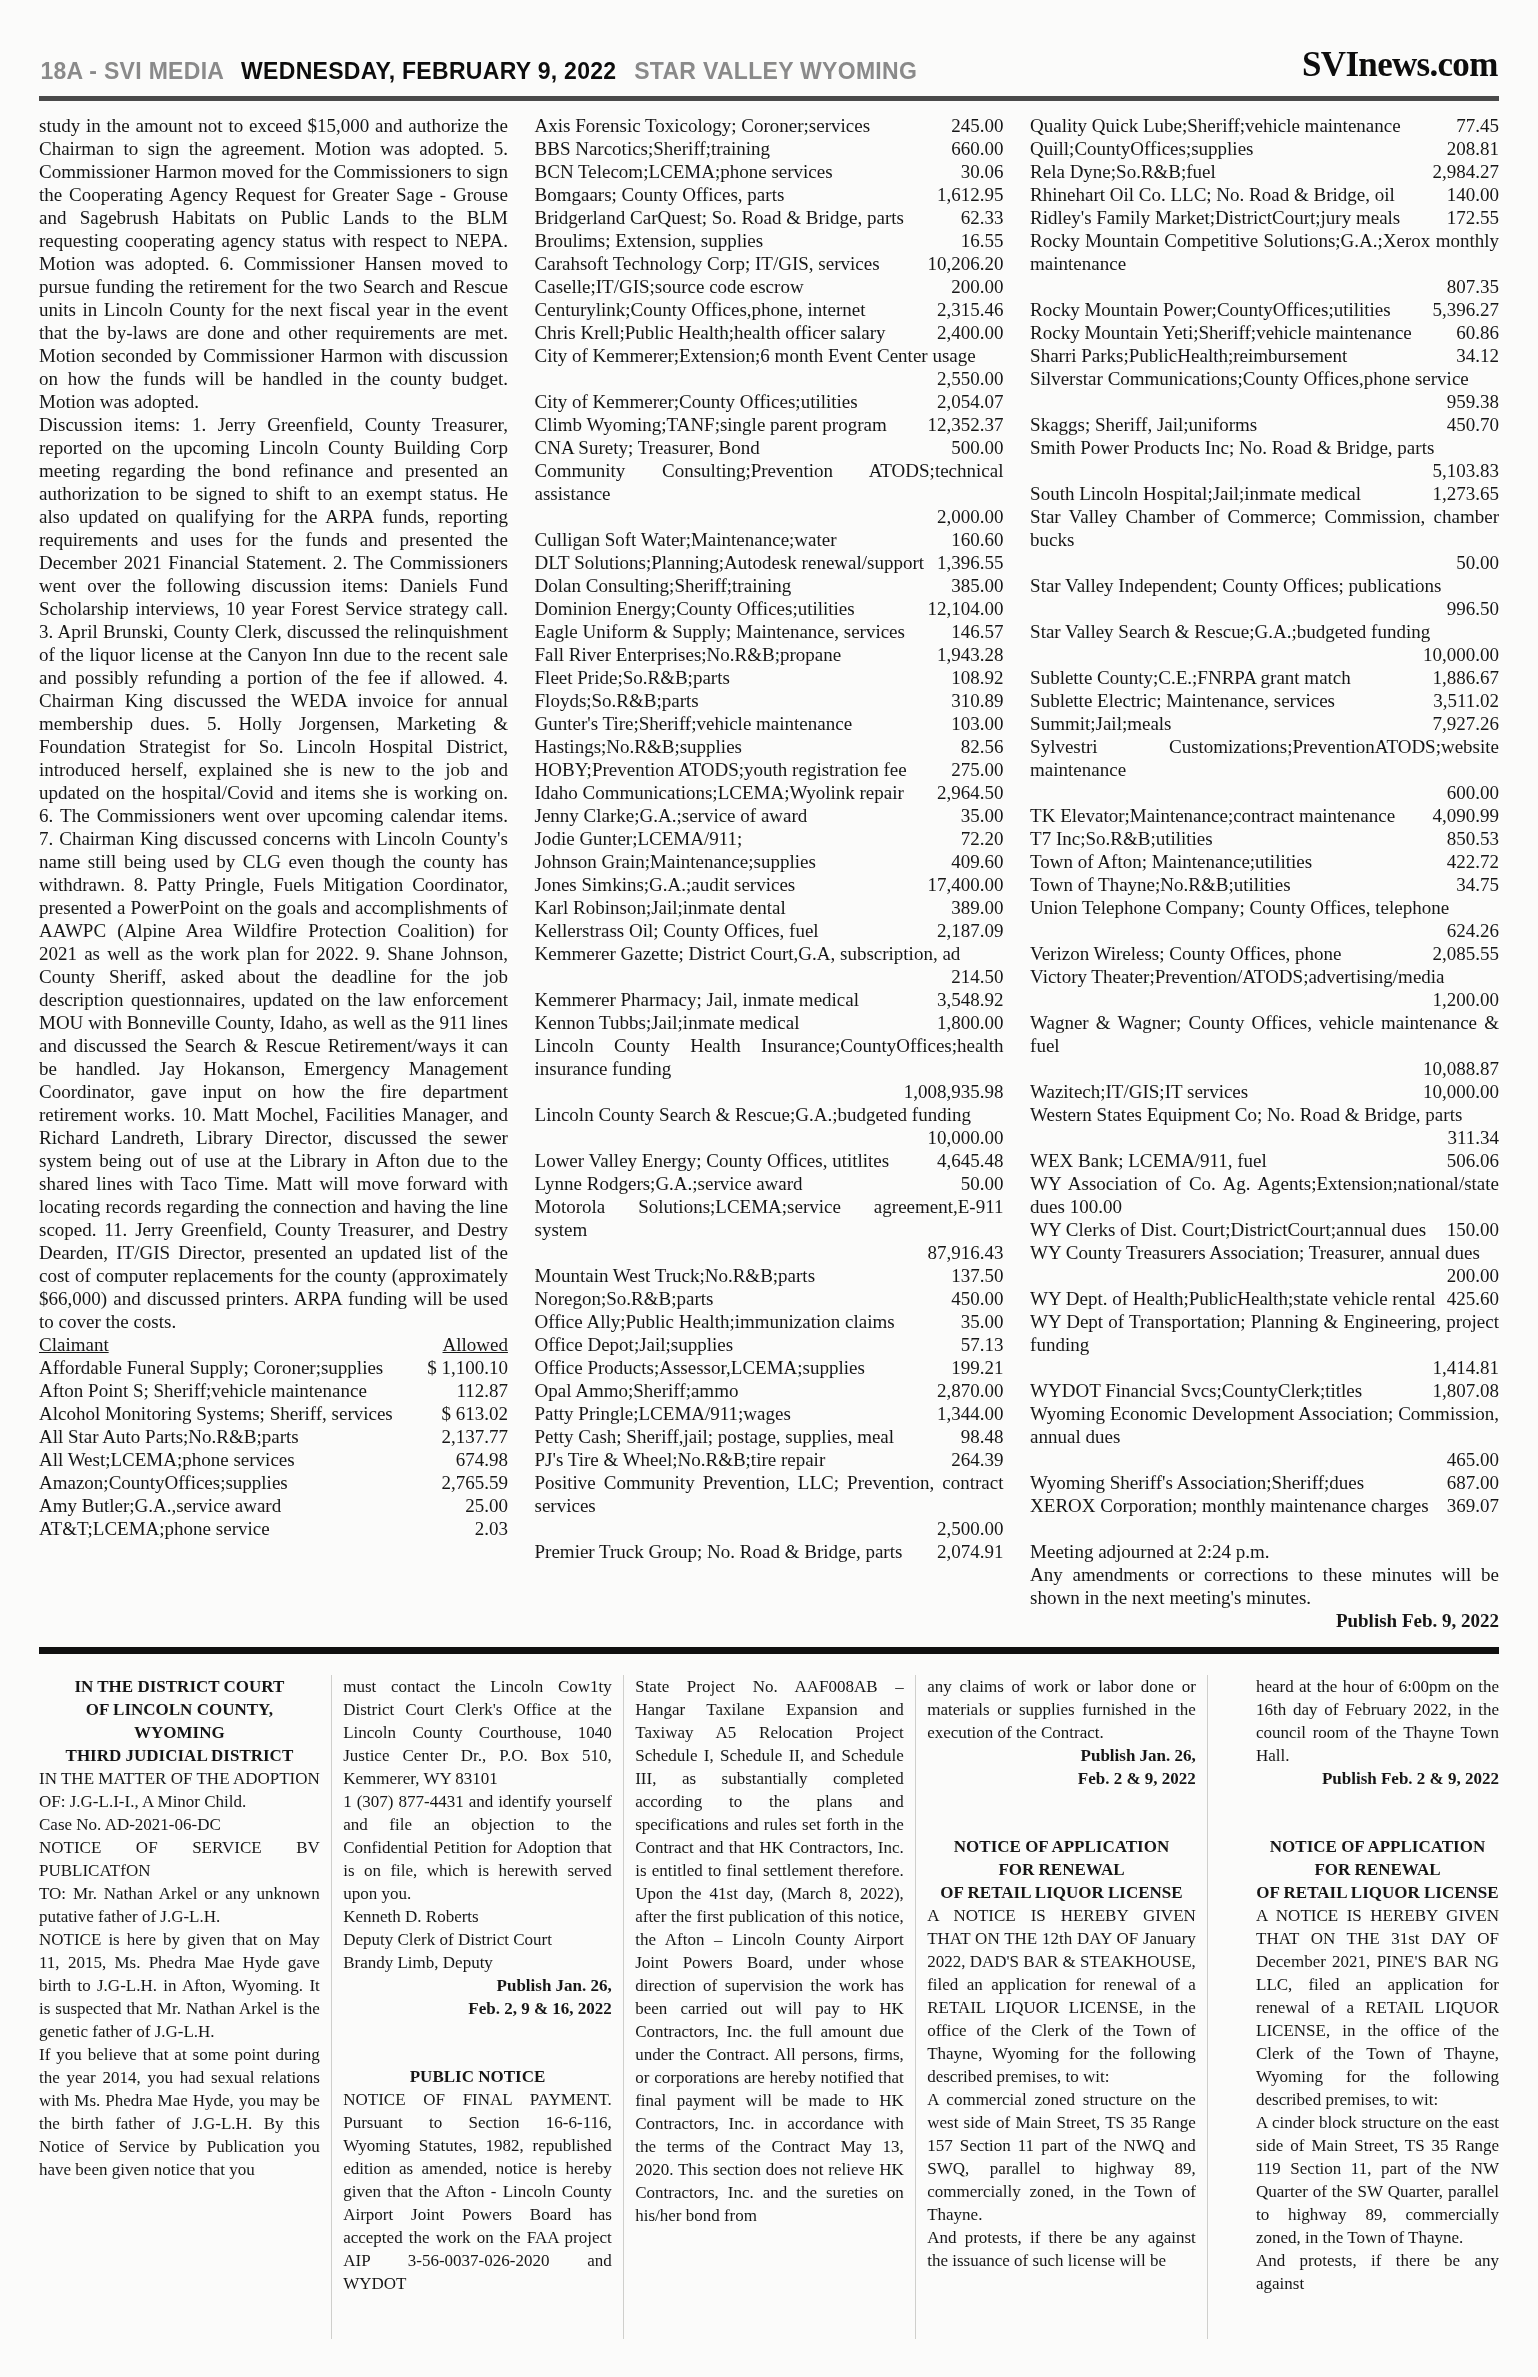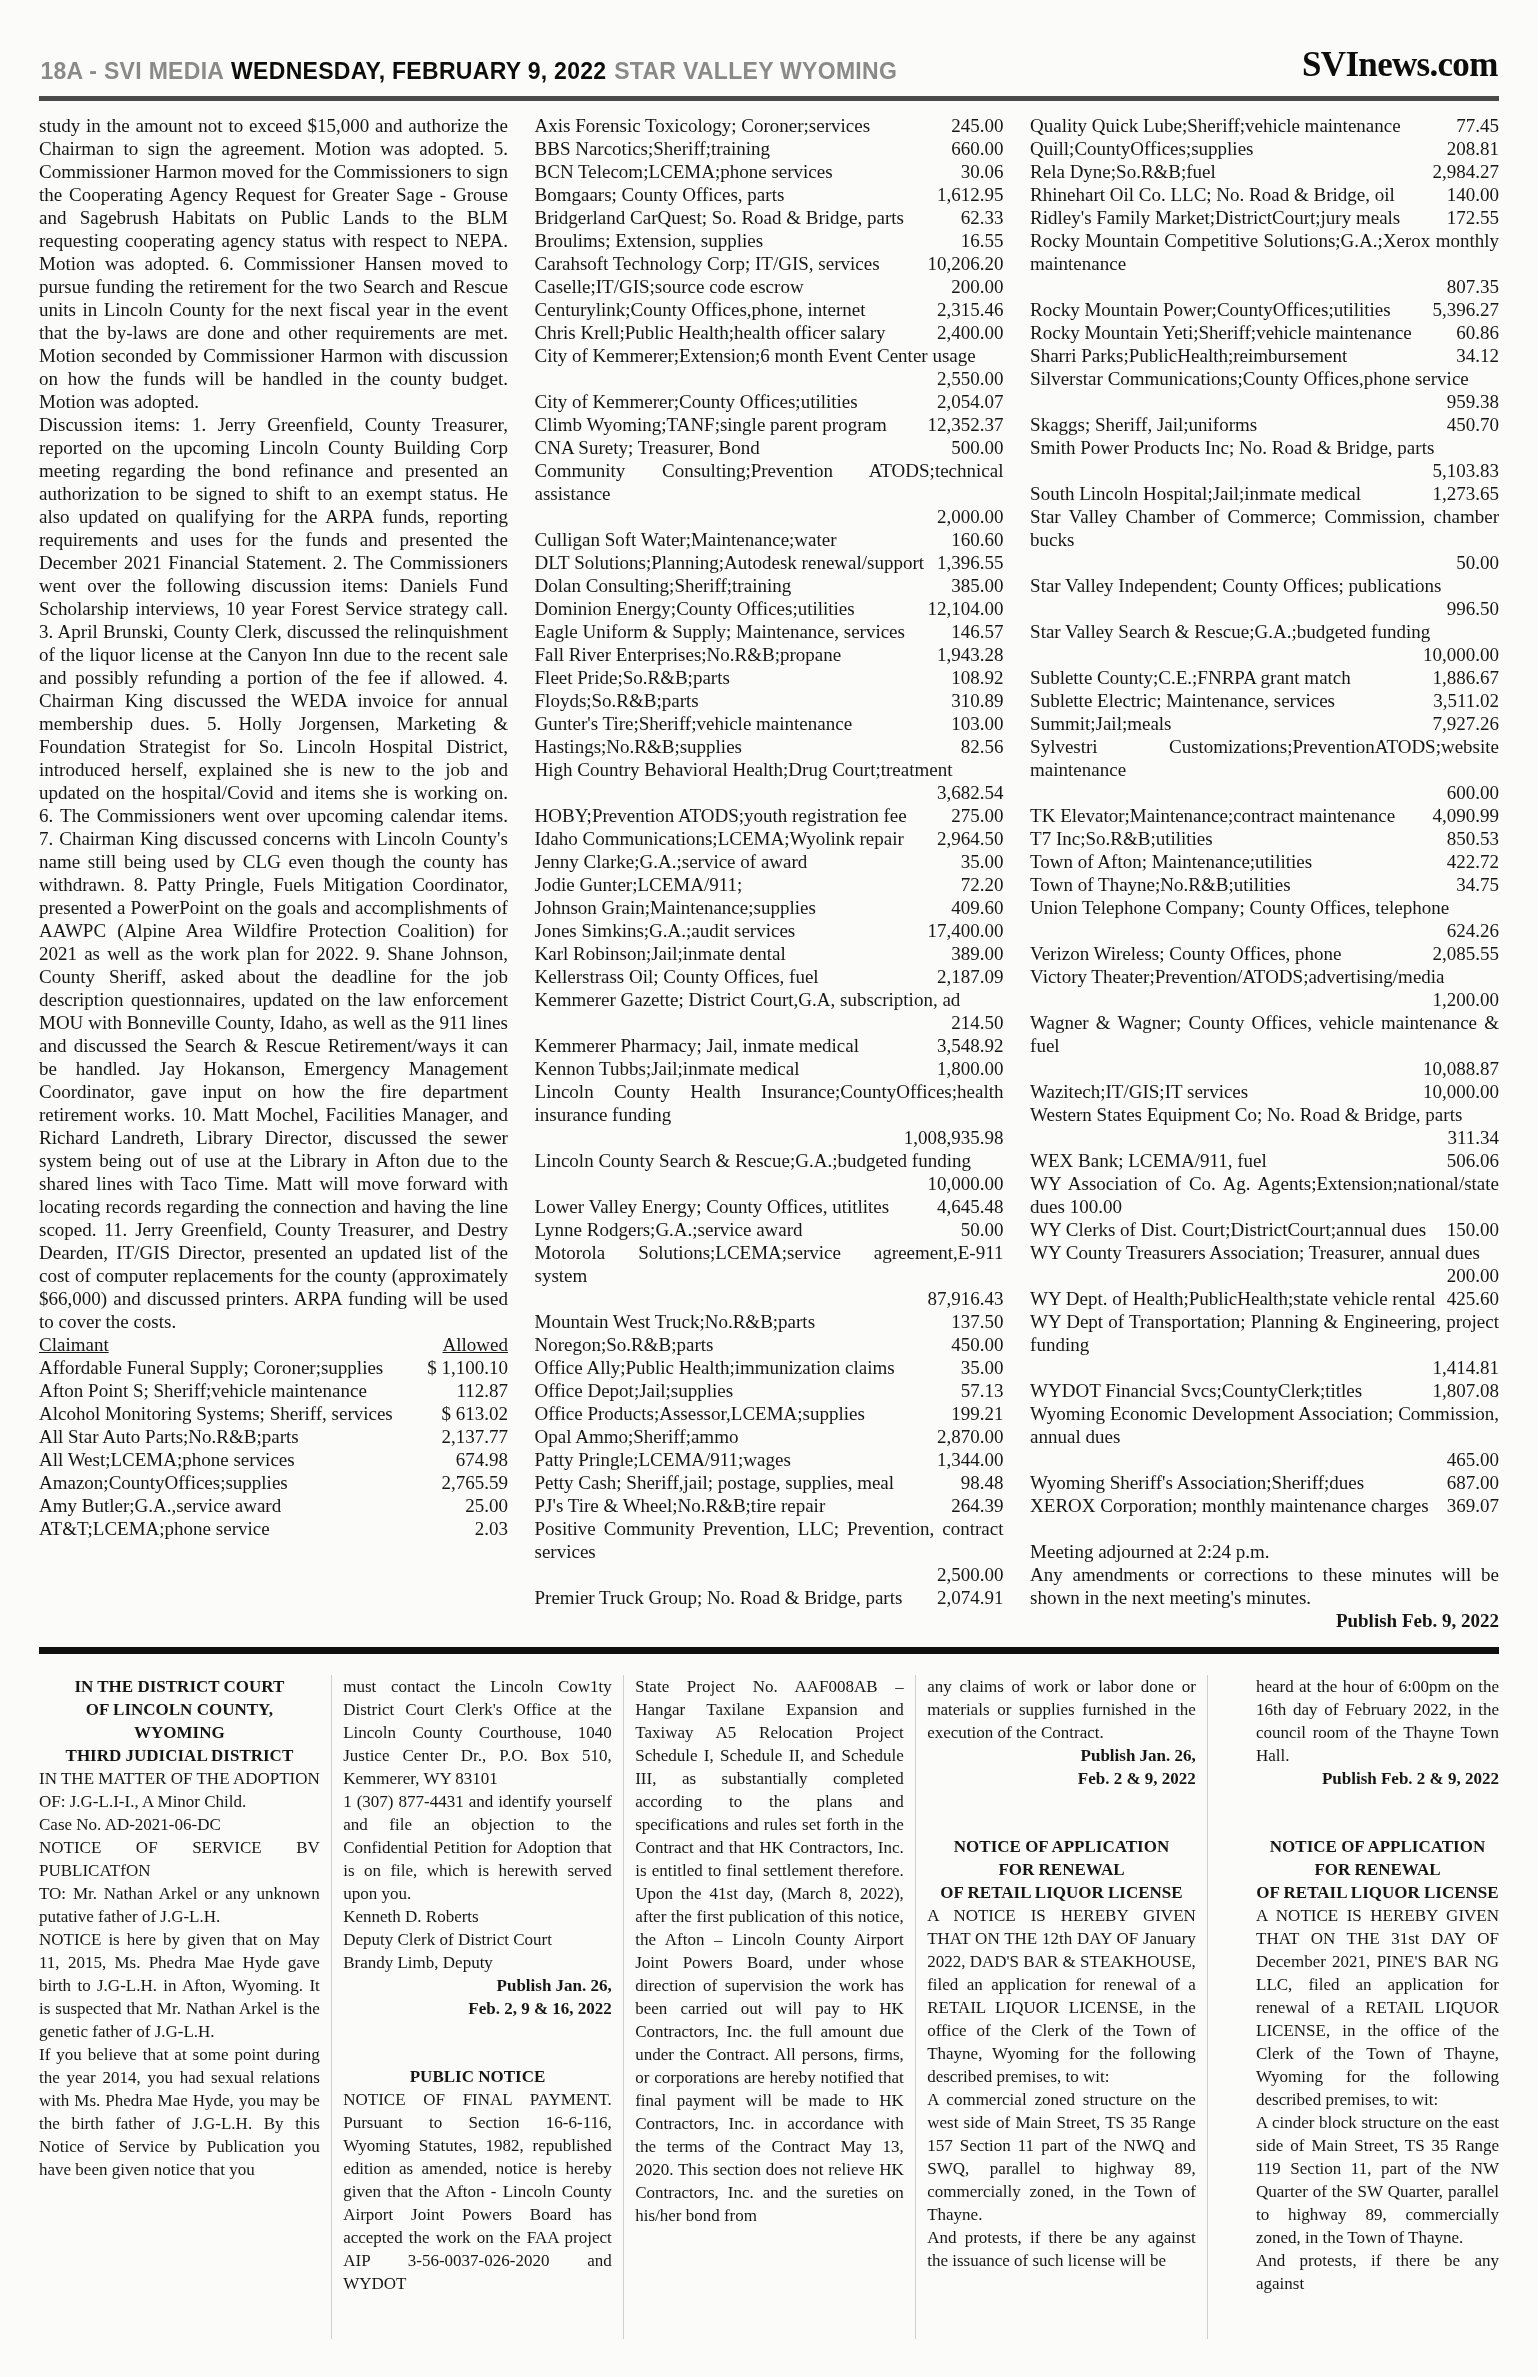--- a/index.html
+++ b/index.html
@@ -12,21 +12,21 @@
   body{
     width:1538px; min-height:2377px; background:var(--paper);
     color:var(--ink); font-family:"Liberation Serif", serif;
   }
   .page{padding:0 39px 21px 39px;}
 
   
   .masthead{display:flex; justify-content:space-between; align-items:flex-end; padding:45px 1.4px 11.2px 1.4px;}
   .mast-left{font-family:"Liberation Sans", sans-serif; font-weight:bold; font-size:23px; letter-spacing:0.3px; white-space:nowrap;}
   .mast-left .gray{color:var(--muted);}
-  .mast-left .blk{color:#0d0d0d; margin:0 1px;}
+  .mast-left .blk{color:#0d0d0d; margin:0 11px;}
   .mast-right{font-family:"Liberation Serif", serif; font-weight:bold; font-size:35px; color:#0d0d0d; letter-spacing:-0.7px;}
   .mast-rule{height:4.9px; background:var(--rule-dark);}
 
   
   .top-section{
     display:grid; grid-template-columns:repeat(3, 1fr); column-gap:26.6px;
     padding-top:12.6px; min-height:1517px;
   }
   .col p{margin:0; font-size:19px; line-height:23px;}
   .just{text-align:justify;}
@@ -246,24 +246,20 @@
           <div class="claim">
             <span class="cn">Gunter's Tire;Sheriff;vehicle maintenance</span>
             <span class="ca">103.00</span>
           </div>
 
           <div class="claim">
             <span class="cn">Hastings;No.R&amp;B;supplies</span>
             <span class="ca">82.56</span>
           </div>
 
-          <div class="claim">
-            <span class="cn">High Country Behavioral Health;Drug Court;treatment</span>
-            <span class="ca">3,682.54</span>
-          </div>
 
           <div class="claim">
             <span class="cn">HOBY;Prevention ATODS;youth registration fee</span>
             <span class="ca">275.00</span>
           </div>
 
           <div class="claim">
             <span class="cn">Idaho Communications;LCEMA;Wyolink repair</span>
             <span class="ca">2,964.50</span>
           </div>

